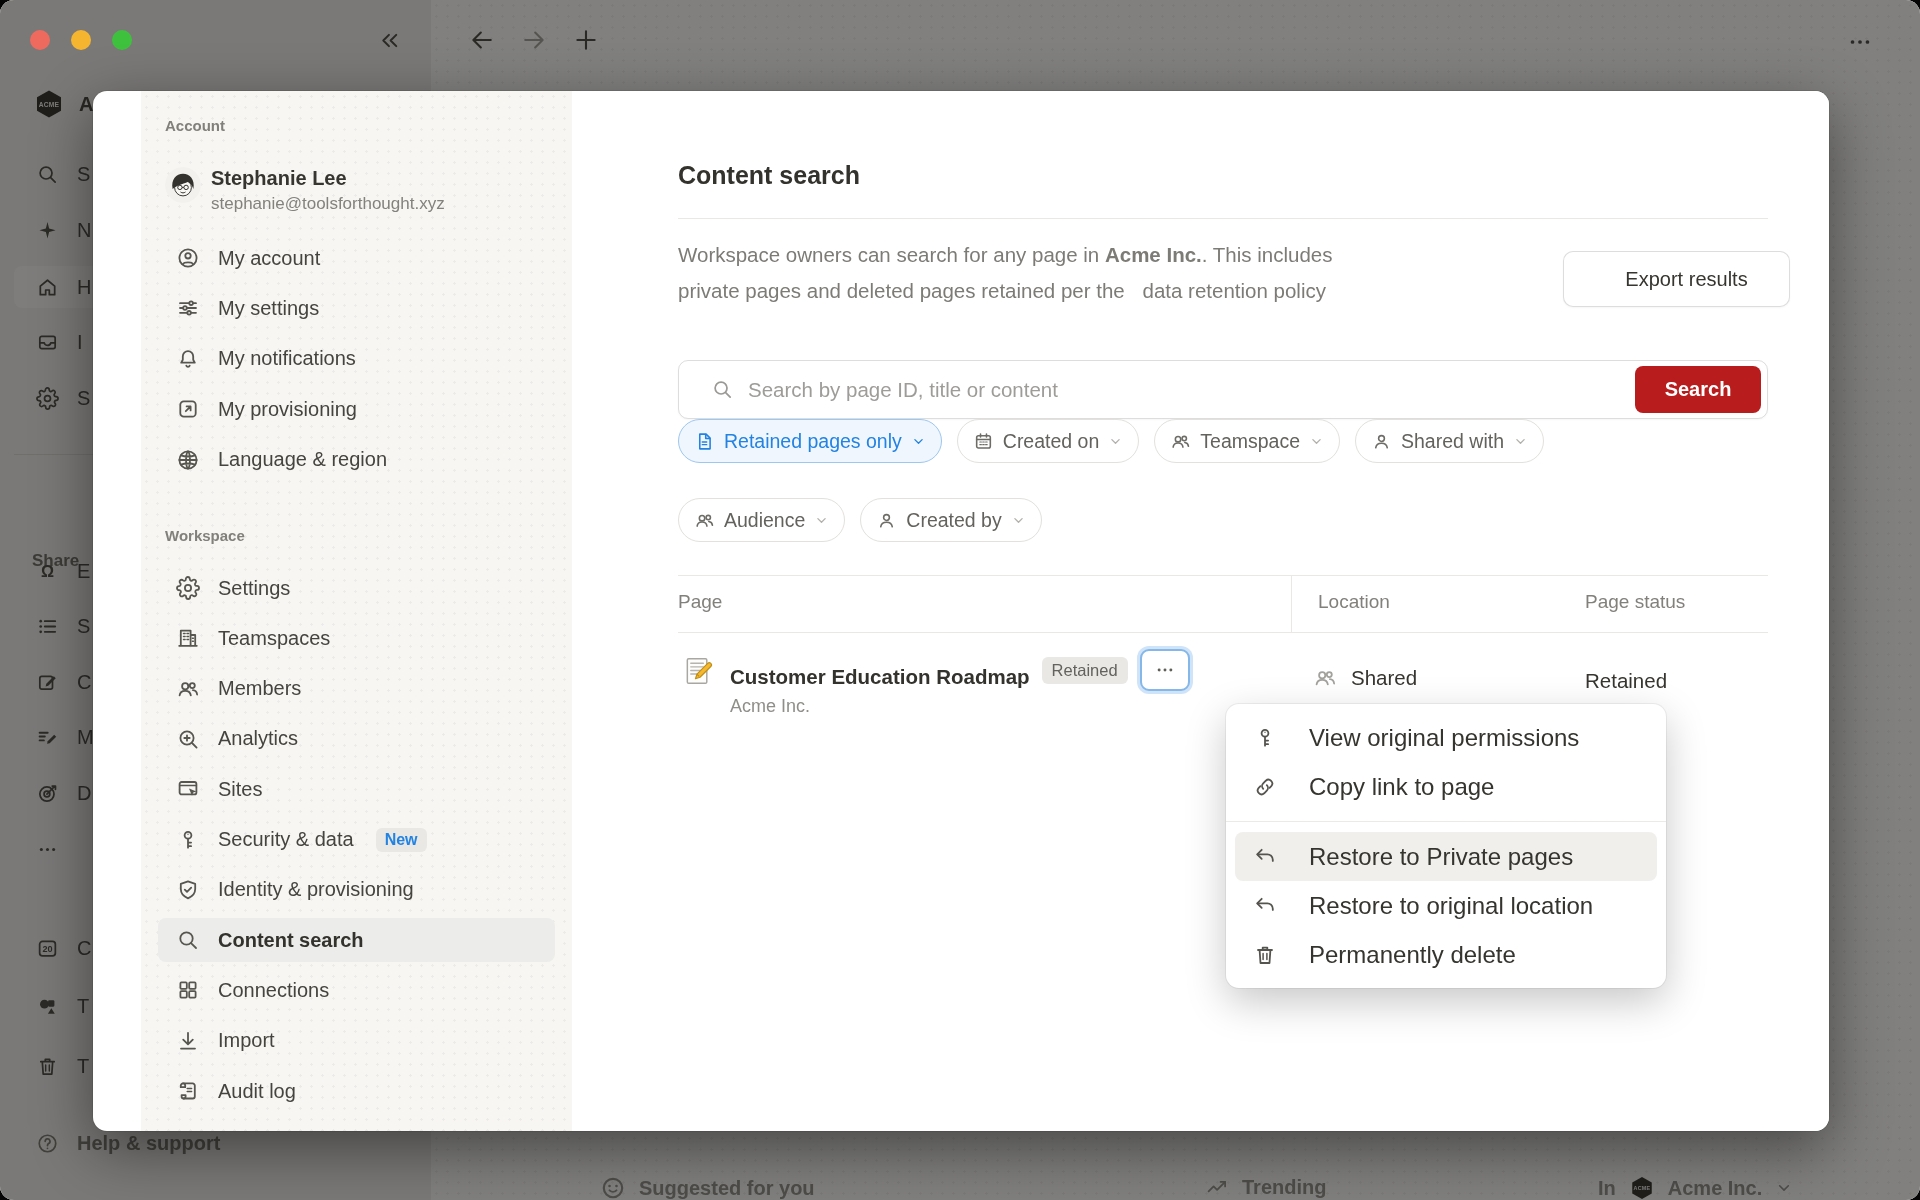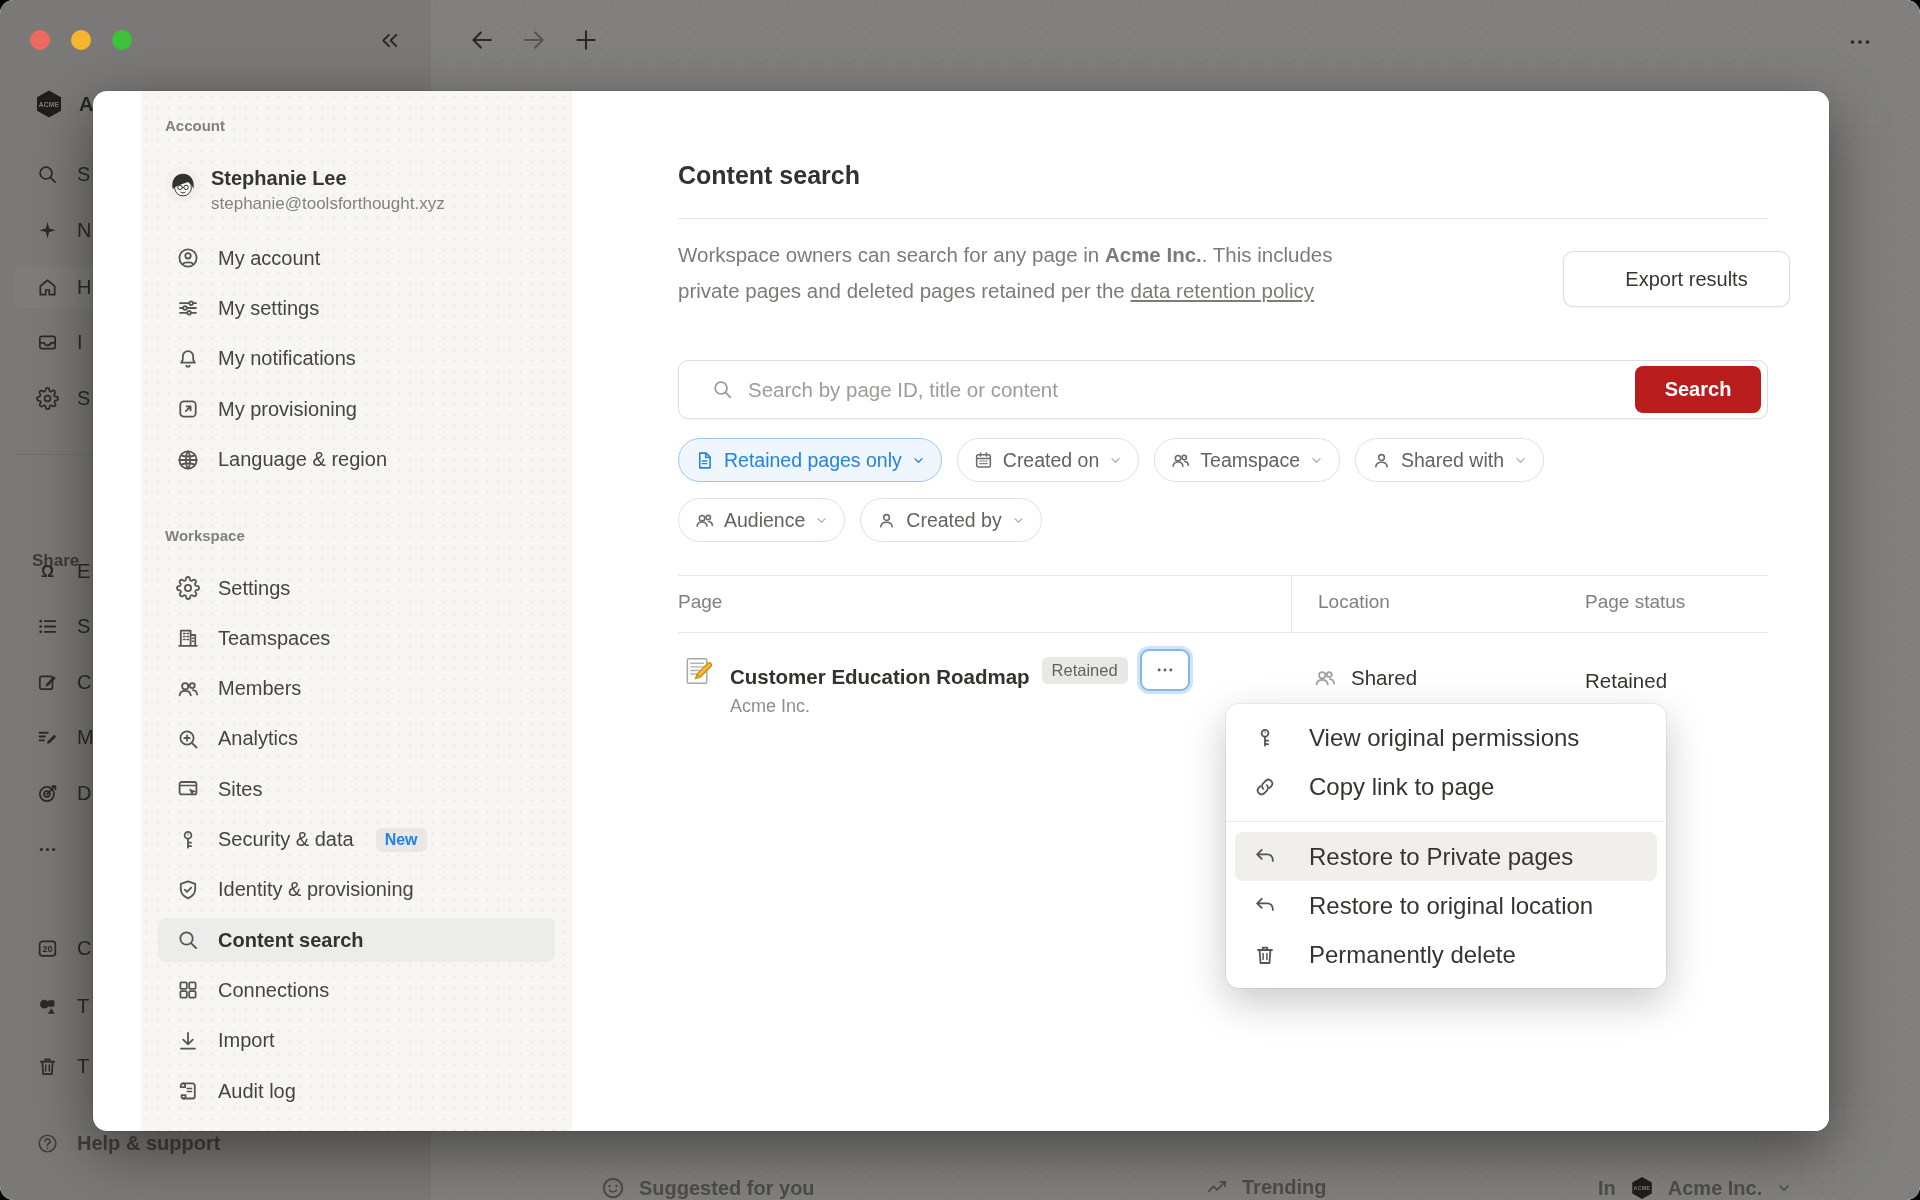--- a/index.html
+++ b/index.html
@@ -45,21 +45,21 @@
   .user-email{font-size:17px;color:#84827d;line-height:26px;}
   .srow{position:absolute;left:17px;width:397px;height:44px;border-radius:8px;display:flex;align-items:center;gap:18px;padding-left:18px;box-sizing:border-box;color:#45443f;font-size:20px;white-space:nowrap;}
   .srow .ic{width:24px;height:24px;color:#57564f;}
   .srow.active{background:#ececea;font-weight:700;color:#33322d;}
   .new-badge{margin-left:4px;background:#e9e8e5;color:#2383e2;font-size:16px;font-weight:600;padding:3px 9px;border-radius:6px;}
 
   .page-title{position:absolute;left:106px;top:70px;font-size:25px;font-weight:700;color:#33322d;}
   .title-divider{position:absolute;left:106px;top:127px;width:1090px;height:1px;background:#e9e8e5;}
   .desc{position:absolute;left:106px;top:146px;width:710px;font-size:20.5px;line-height:36px;color:#7d7b76;}
   .desc b{font-weight:700;color:#7d7b76;}
-  .desc a{color:#7d7b76;text-decoration:underline;}
+  .desc a{color:#7d7b76;margin-left:12px;}
   .export-btn{position:absolute;left:991px;top:160px;width:205px;height:54px;border-radius:10px;background:#fff;border:1px solid rgba(15,15,15,.14);box-shadow:0 1px 2px rgba(0,0,0,.04);display:flex;align-items:center;justify-content:center;font-size:20px;color:#37352f;padding-left:20px;}
   .search-box{position:absolute;left:106px;top:269px;width:1090px;height:59px;border-radius:10px;border:1px solid rgba(15,15,15,.14);box-shadow:0 1px 2px rgba(0,0,0,.04);box-sizing:border-box;display:flex;align-items:center;padding-left:12px;}
   .search-box .ic{width:23px;height:23px;color:#9b9995;margin-left:20px;}
   .search-input{flex:1;border:none;outline:none;background:transparent;font-size:20.5px;color:#37352f;margin-left:12px;font-family:inherit;}
   .search-input::placeholder{color:#9e9c98;}
   .search-btn{width:126px;height:47px;margin-right:6px;border-radius:8px;background:#b91c1c;color:#fff;font-size:20px;font-weight:700;display:flex;align-items:center;justify-content:center;flex:none;}
   .chips{position:absolute;left:106px;display:flex;gap:15px;}
   .chip{display:inline-flex;align-items:center;gap:9px;height:42px;padding:0 15px;border-radius:22px;border:1px solid #e2e1dd;background:#fff;color:#63625d;font-size:19.5px;white-space:nowrap;}
   .chip .ic{width:21px;height:21px;color:#6e6c67;}
   .chip .chev{width:15px;height:15px;color:#b3b1ac;}
@@ -523,21 +523,21 @@
         <span class="ic">
             <svg viewBox="0 0 24 24" fill="none" stroke="currentColor" stroke-width="1.8" stroke-linecap="round" stroke-linejoin="round">
               <circle cx="10.5" cy="10.5" r="6.2"></circle>
               <path d="M15.3 15.3 20 20"></path>
             </svg>
           </span>
         <input class="search-input" placeholder="Search by page ID, title or content" style="">
         <div class="search-btn">Search</div>
       </div>
 
-      <div class="chips" style="top:347px" id="chips-row1">
+      <div class="chips" style="top:328px" id="chips-row1">
           <div class="chip active">
             <span class="ic">
               <svg viewBox="0 0 24 24" fill="none" stroke="currentColor" stroke-width="1.8" stroke-linecap="round" stroke-linejoin="round">
                 <path d="M6.6 3.6h7.2l4.6 4.6v12.2H6.6z"></path>
                 <path d="M13.4 4v4.6H18"></path>
                 <path d="M9.4 12.6h5.2M9.4 15.6h5.2" stroke-width="1.5"></path>
               </svg>
             </span>
             <span>Retained pages only</span>
             <span class="ic chev">

